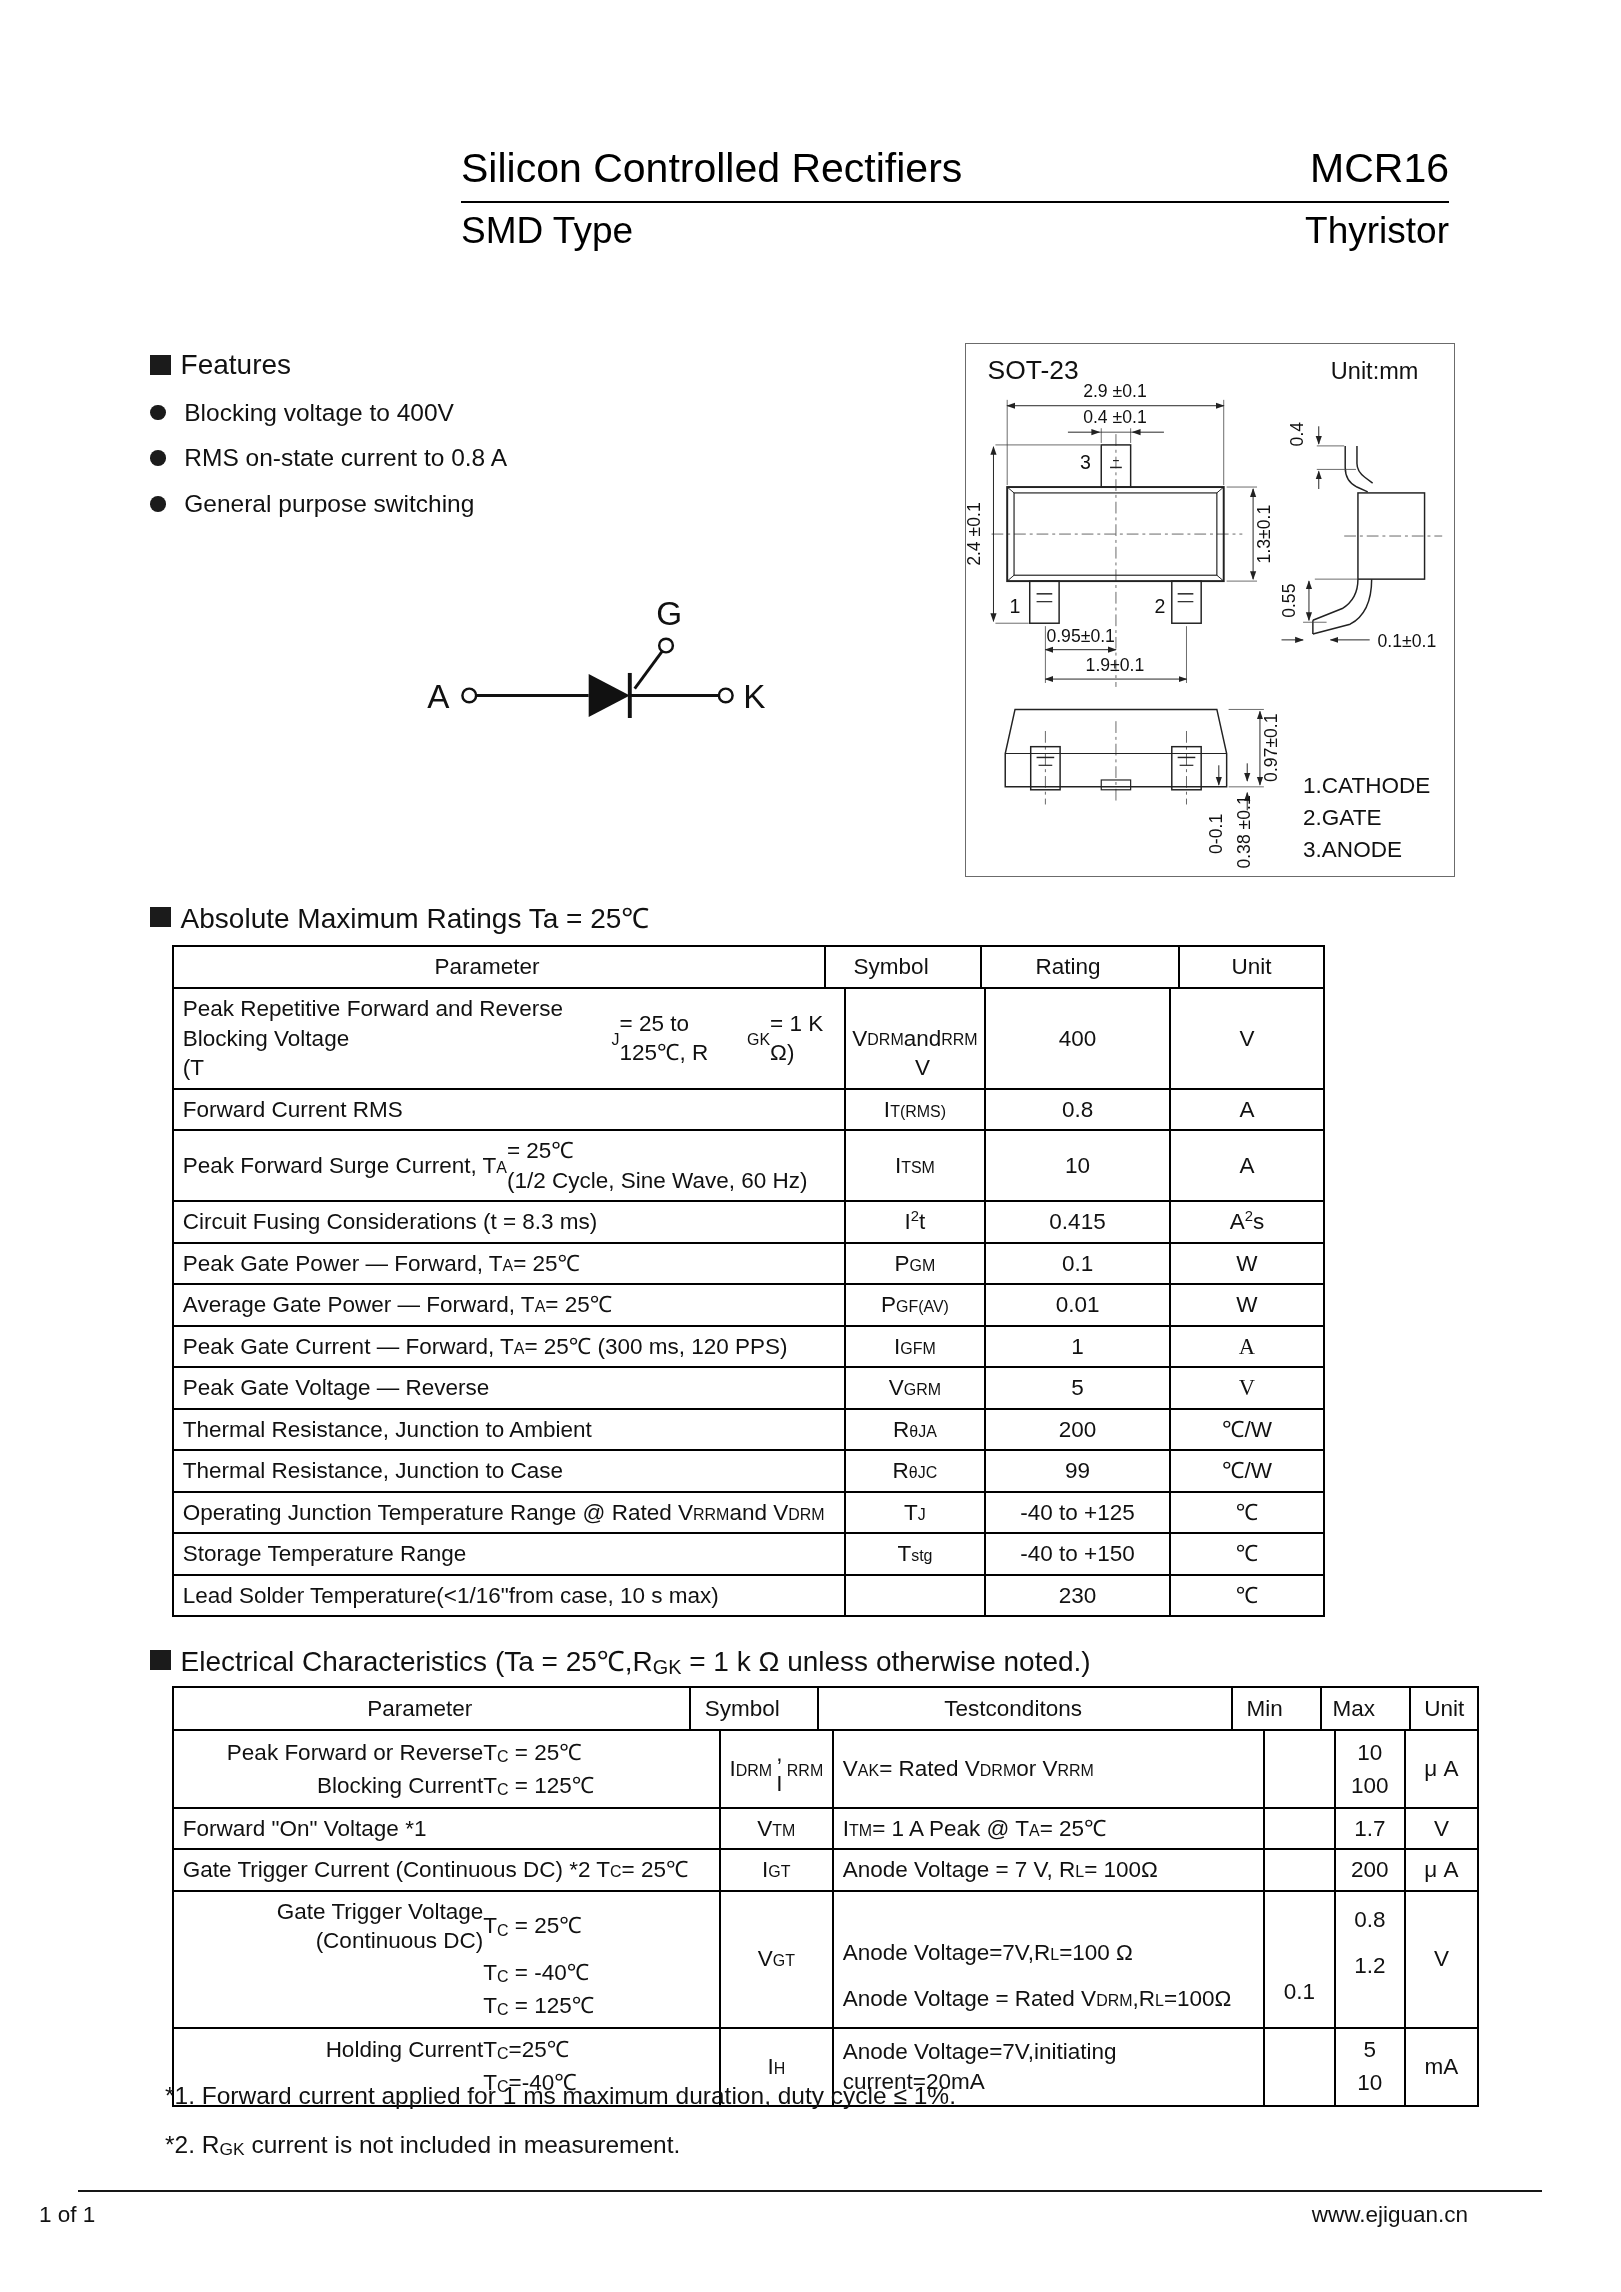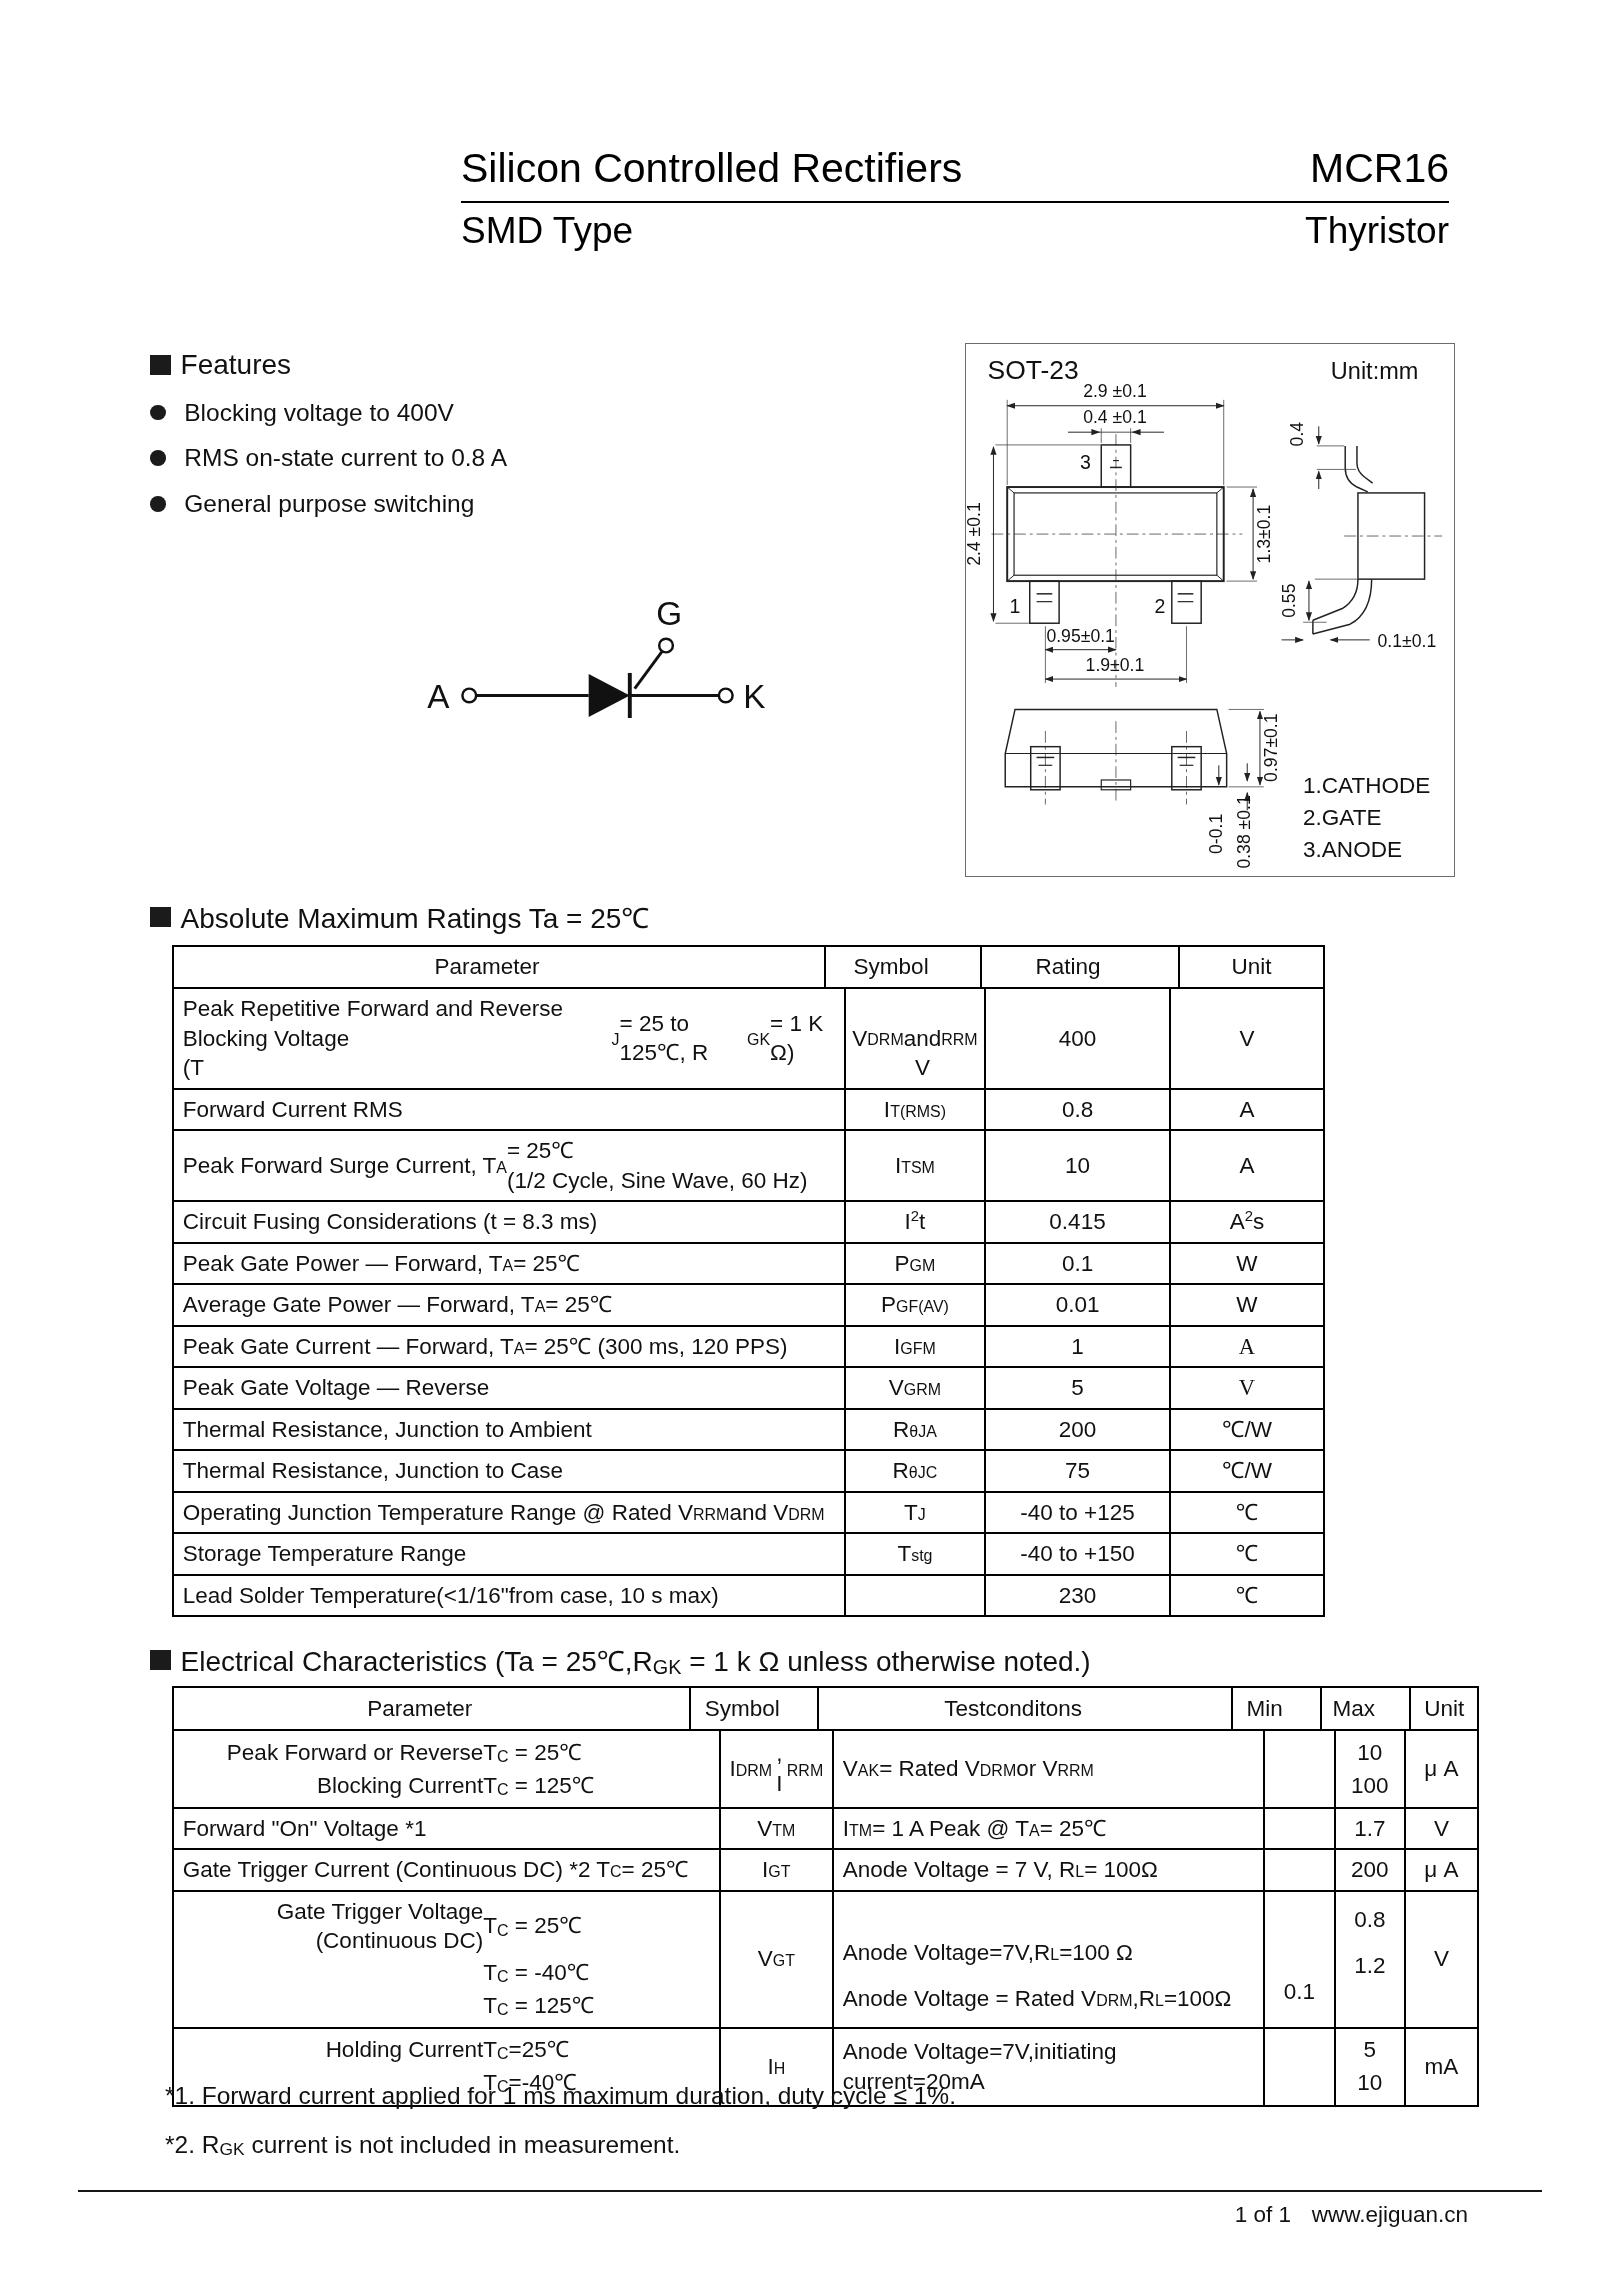--- a/index.html
+++ b/index.html
@@ -46,21 +46,21 @@
   .vlines{display:flex;flex-direction:column;width:100%;text-align:right;}
   .vlines>div{flex:1 1 auto;min-height:33px;display:flex;align-items:center;justify-content:center;padding:0 8.8px;}
   .vlines.vleft>div{justify-content:flex-start;}
   .plabel{display:inline-block;width:57%;}
   sub{font-size:71%;line-height:0;position:relative;top:0.13em;vertical-align:baseline;}
   sup{font-size:66%;line-height:0;position:relative;top:-0.45em;vertical-align:baseline;}
   
   .notes{position:absolute;left:165px;top:2082px;font-size:24.5px;}
   .notes div{margin-bottom:20.6px;}
   .f-line{position:absolute;left:78px;top:2190px;width:1464px;border-top:2.9px solid #161616;}
-  .f-page{position:absolute;left:0;top:2202px;width:1291px;text-align:right;font-size:22.5px;}
+  .f-page{position:absolute;left:0;top:2202px;width:1291px;text-align:left;font-size:22.5px;padding-left:39px;}
   .f-site{position:absolute;right:153px;top:2202px;font-size:22.5px;}
 </style>
 </head>
 <body>
 
 <div class="page">
 
 
   <div class="titleblock">
     <div class="trow">
@@ -277,21 +277,21 @@
       </div>
       <div class="t-row">
         <div class="t-cell c0">Thermal Resistance, Junction to Ambient</div>
         <div class="t-cell c1 tc-c">R<sub>θJA</sub></div>
         <div class="t-cell c2 tc-c">200</div>
         <div class="t-cell c3 tc-c">℃/W</div>
       </div>
       <div class="t-row">
         <div class="t-cell c0">Thermal Resistance, Junction to Case</div>
         <div class="t-cell c1 tc-c">R<sub>θJC</sub></div>
-        <div class="t-cell c2 tc-c">75</div>
+        <div class="t-cell c2 tc-c">99</div>
         <div class="t-cell c3 tc-c">℃/W</div>
       </div>
       <div class="t-row">
         <div class="t-cell c0">Operating Junction Temperature Range @ Rated V<sub>RRM</sub> and V<sub>DRM</sub></div>
         <div class="t-cell c1 tc-c">T<sub>J</sub></div>
         <div class="t-cell c2 tc-c">-40 to +125</div>
         <div class="t-cell c3 tc-c">℃</div>
       </div>
       <div class="t-row">
         <div class="t-cell c0">Storage Temperature Range</div>

